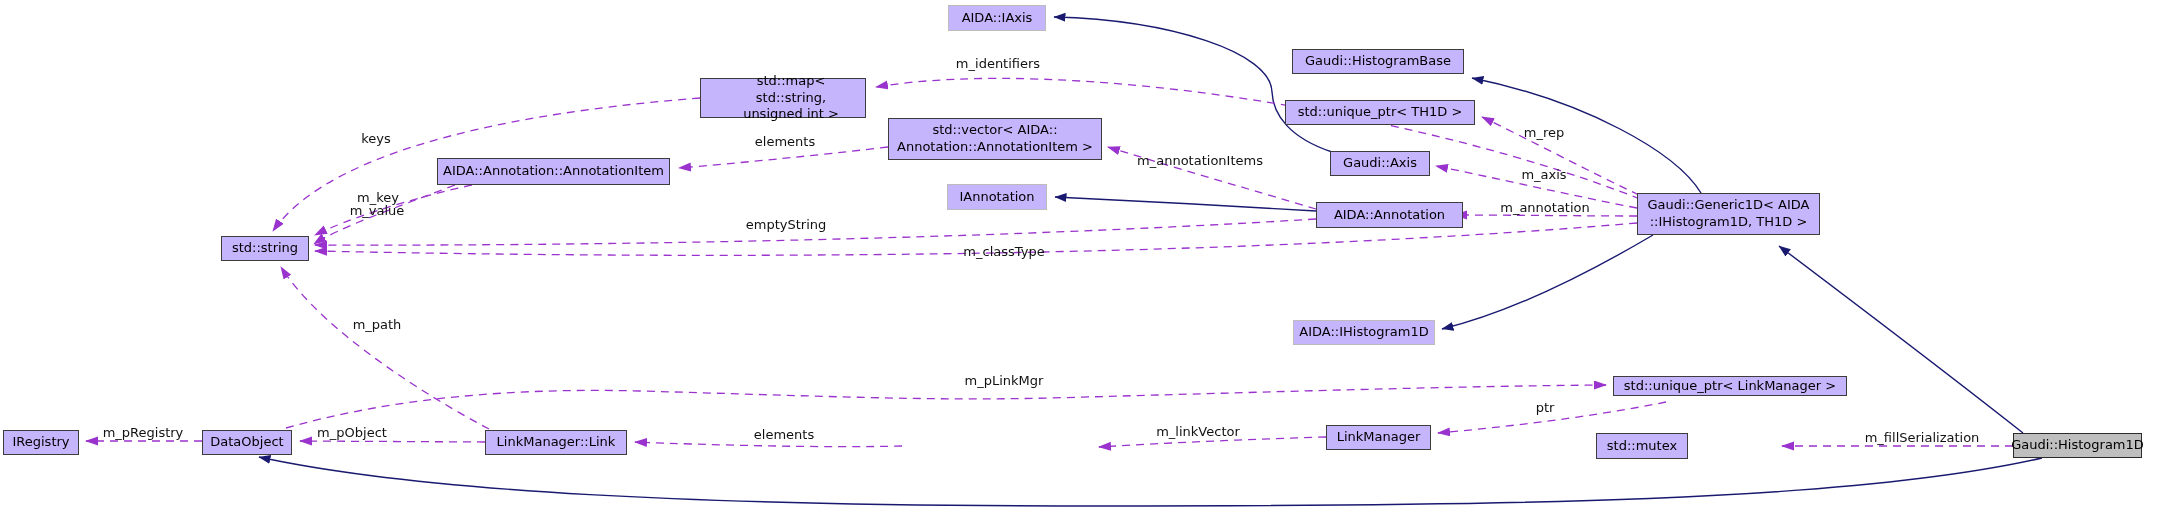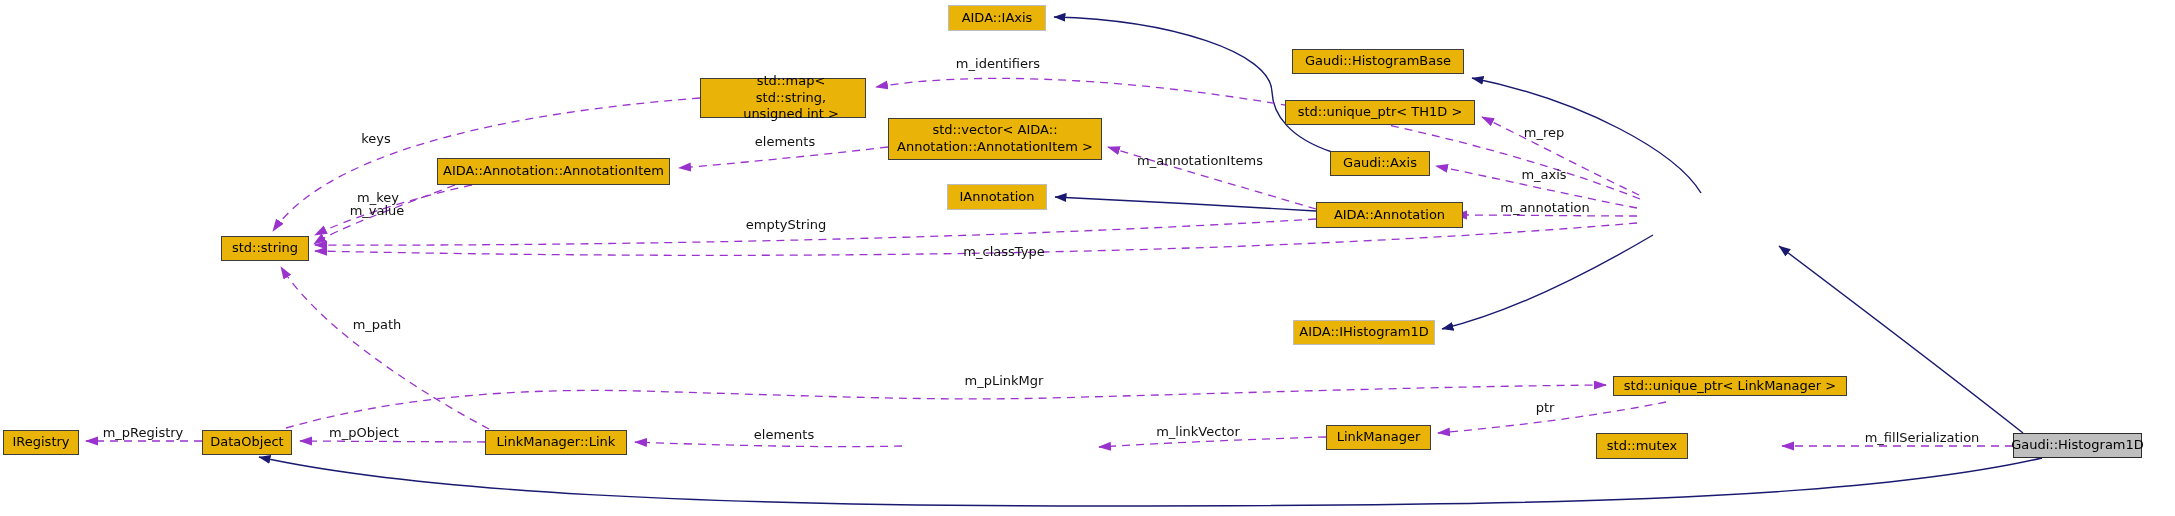--- a/index.html
+++ b/index.html
@@ -2,21 +2,21 @@
 <html><head>
 <meta charset="utf-8">
 <style>
   html,body{margin:0;padding:0;background:#ffffff;}
   #canvas{
     position:relative;width:2175px;height:516px;background:#ffffff;
     font-family:"DejaVu Sans","Liberation Sans",sans-serif;overflow:hidden;
   }
   #edges{position:absolute;left:0;top:0;width:2175px;height:516px;}
   .node{
-    position:absolute;box-sizing:border-box;background:#eab308;
+    position:absolute;box-sizing:border-box;background:#c4b5fd;
     border:1.4px solid #3d3d3d;display:flex;align-items:center;justify-content:center;
     font-size:13px;color:#000;text-align:center;line-height:1.28;z-index:2;
   }
   .node span{white-space:pre-line;display:block;padding:0 3px;}
   .node.external{border:1.3px solid #bcbcbc;}
   .node.selected{background:#bfbfbf;border:1.4px solid #2b2b2b;}
   .elabel{
     position:absolute;transform:translate(-50%,-55%);font-size:13px;color:#111;
     white-space:nowrap;z-index:3;
   }
@@ -90,20 +90,24 @@
     </div>
   <div class="node" style="left:437px;top:158px;width:233px;height:27px;">
       <span>AIDA::Annotation::AnnotationItem</span>
     </div>
   <div class="node external" style="left:947px;top:184px;width:100px;height:26px;">
       <span>IAnnotation</span>
     </div>
   <div class="node" style="left:1316px;top:202px;width:147px;height:26px;">
       <span>AIDA::Annotation</span>
     </div>
+  <div class="node" style="left:1637px;top:193px;width:183px;height:42px;">
+      <span>Gaudi::Generic1D&lt; AIDA
+::IHistogram1D, TH1D &gt;</span>
+    </div>
   <div class="node" style="left:221px;top:236px;width:88px;height:25px;">
       <span>std::string</span>
     </div>
   <div class="node external" style="left:1293px;top:320px;width:142px;height:25px;">
       <span>AIDA::IHistogram1D</span>
     </div>
   <div class="node" style="left:1613px;top:376px;width:234px;height:20px;">
       <span>std::unique_ptr&lt; LinkManager &gt;</span>
     </div>
   <div class="node" style="left:3px;top:430px;width:76px;height:25px;">
@@ -132,19 +136,19 @@
   <span class="elabel" style="left:377px;top:211px;">m_value</span>
   <span class="elabel" style="left:1200px;top:161px;">m_annotationItems</span>
   <span class="elabel" style="left:786px;top:225px;">emptyString</span>
   <span class="elabel" style="left:1004px;top:252px;">m_classType</span>
   <span class="elabel" style="left:1544px;top:133px;">m_rep</span>
   <span class="elabel" style="left:1544px;top:175px;">m_axis</span>
   <span class="elabel" style="left:1545px;top:208px;">m_annotation</span>
   <span class="elabel" style="left:377px;top:325px;">m_path</span>
   <span class="elabel" style="left:1004px;top:381px;">m_pLinkMgr</span>
   <span class="elabel" style="left:143px;top:433px;">m_pRegistry</span>
-  <span class="elabel" style="left:352px;top:433px;margin-left:12px;">m_pObject</span>
+  <span class="elabel" style="left:352px;top:433px;">m_pObject</span>
   <span class="elabel" style="left:784px;top:435px;">elements</span>
   <span class="elabel" style="left:1198px;top:432px;">m_linkVector</span>
   <span class="elabel" style="left:1545px;top:408px;">ptr</span>
   <span class="elabel" style="left:1922px;top:438px;">m_fillSerialization</span>
 
 </div>
 
 </body></html>

